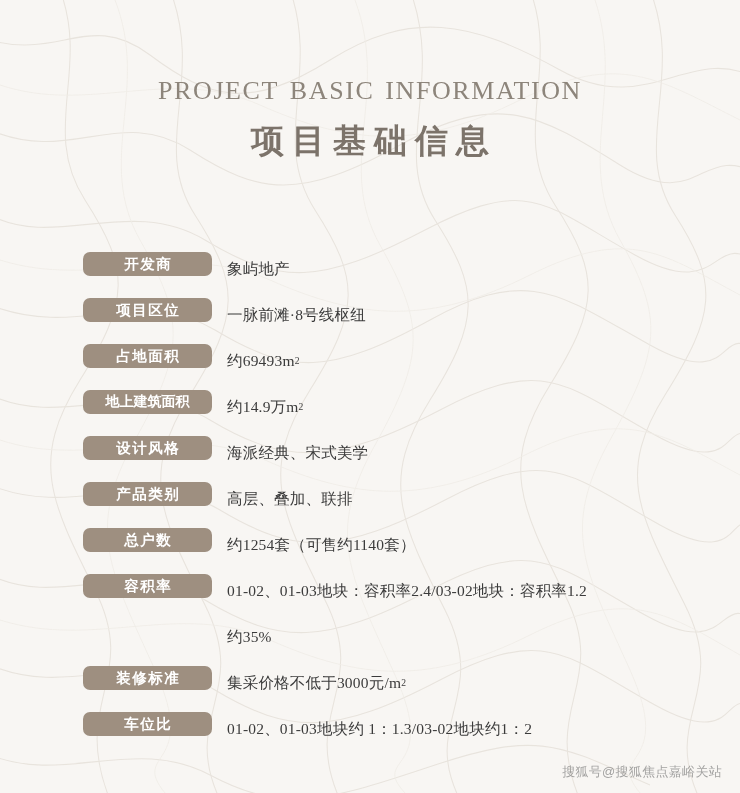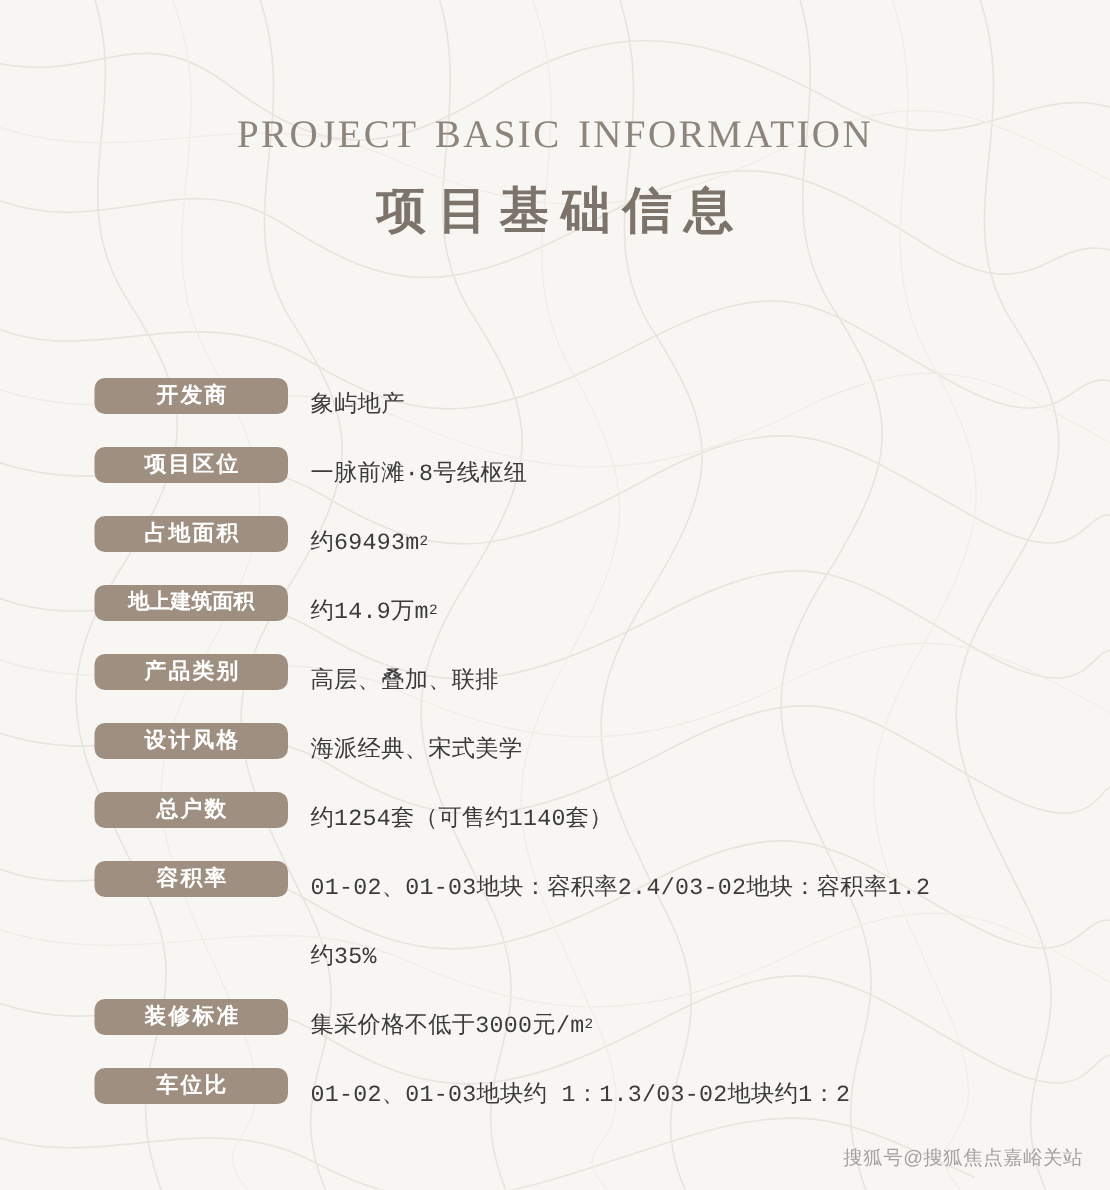--- a/index.html
+++ b/index.html
@@ -62,20 +62,21 @@
     position: absolute;
     top: 246px;
     left: 0;
     right: 0;
   }
   .info-row {
     position: relative;
     height: 46px;
     display: flex;
     align-items: center;
+    margin-left: 20px;
   }
   .row-label {
     position: absolute;
     left: 63px;
     top: 6px;
     width: 129px;
     height: 24px;
     background: #9e8f80;
     border-radius: 7px;
     display: flex;
@@ -98,21 +99,21 @@
     letter-spacing: 0px;
     text-indent: 0px;
   }
   .row-value {
     position: absolute;
     left: 207px;
     top: 0;
     height: 100%;
     display: flex;
     align-items: center;
-    font-family: Liberation Mono, monospace;
+    font-family: Liberation Serif, serif;
     font-size: 15.5px;
     color: #3b3b3b;
     letter-spacing: 0.2px;
     white-space: nowrap;
   }
   .row-value sup {
     font-size: 0.62em;
     vertical-align: super;
     line-height: 0;
   }
@@ -191,32 +192,32 @@
         <div class="row-value">约69493m<sup>2</sup></div>
       </div>
       <div class="info-row">
         <div class="row-label tight">
           <span>地上建筑面积</span>
         </div>
         <div class="row-value">约14.9万m<sup>2</sup></div>
       </div>
       <div class="info-row">
         <div class="row-label">
+          <span>设计风格</span>
+        </div>
+        <div class="row-value">海派经典、宋式美学</div>
+      </div>
+      <div class="info-row">
+        <div class="row-label">
           <span>产品类别</span>
         </div>
         <div class="row-value">高层、叠加、联排</div>
       </div>
       <div class="info-row">
         <div class="row-label">
-          <span>设计风格</span>
-        </div>
-        <div class="row-value">海派经典、宋式美学</div>
-      </div>
-      <div class="info-row">
-        <div class="row-label">
           <span>总户数</span>
         </div>
         <div class="row-value">约1254套（可售约1140套）</div>
       </div>
       <div class="info-row">
         <div class="row-label">
           <span>容积率</span>
         </div>
         <div class="row-value">01-02、01-03地块：容积率2.4/03-02地块：容积率1.2</div>
       </div>

